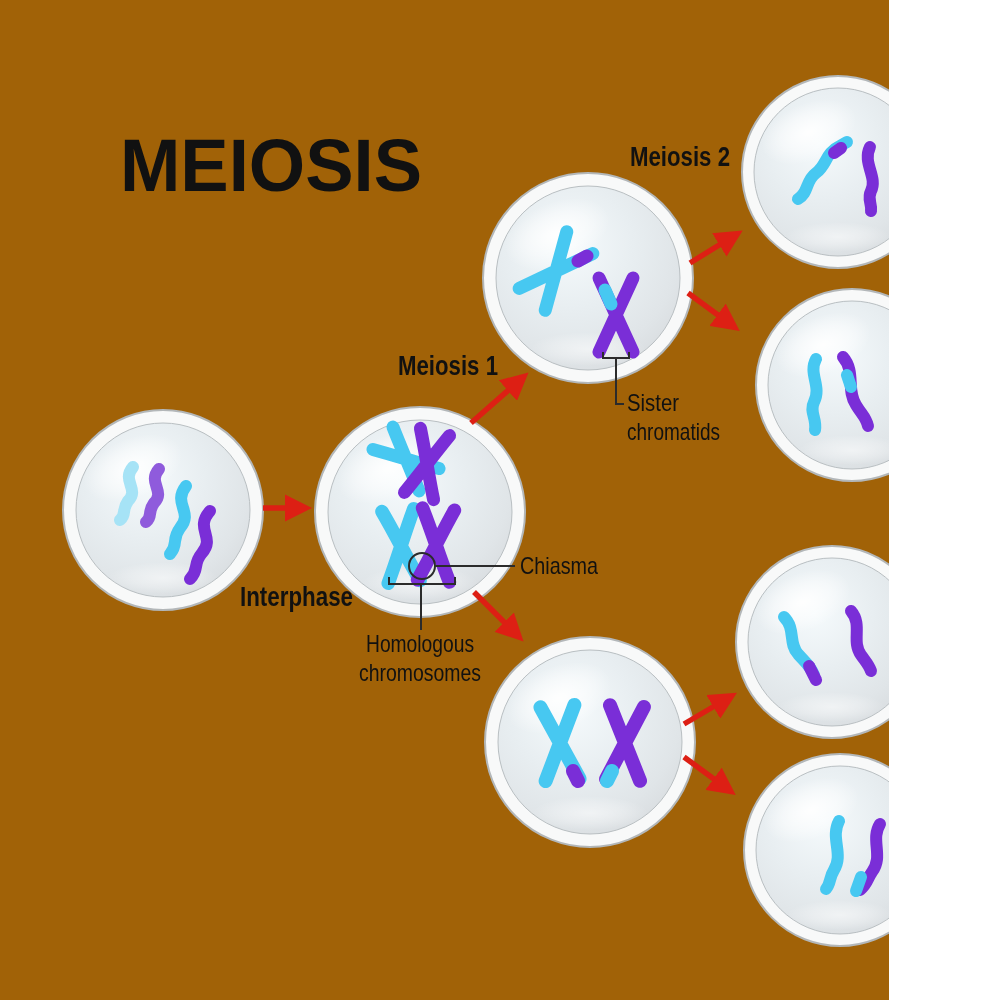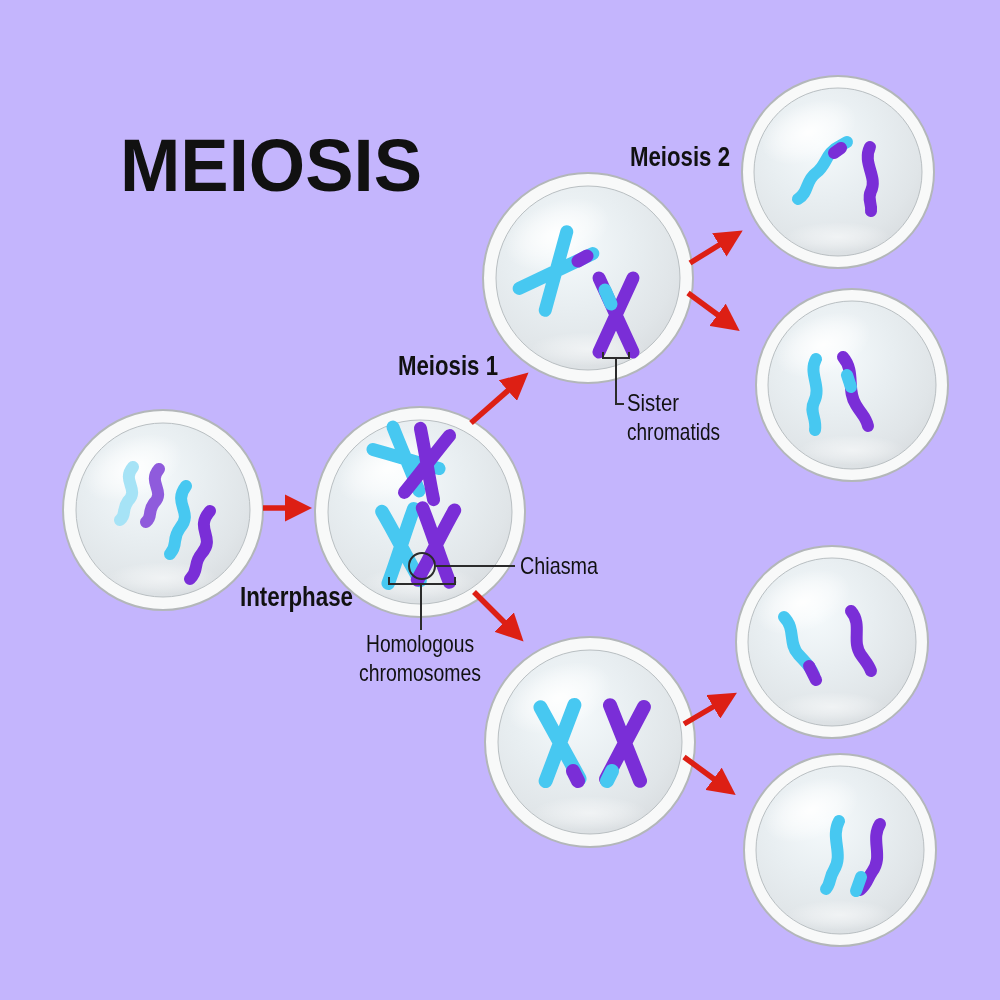--- a/index.html
+++ b/index.html
@@ -1,16 +1,16 @@
 <!DOCTYPE html>
 <html style="--chromosome-cyan: #47c8f1; --chromosome-cyan-light: #a6e3f6; --chromosome-purple: #7a2ed7; --chromosome-purple-medium: #8f5bdc; --arrow-red: #dd1f14; --annotation-line: #2b2b2b; --label-text: #111111; --cell-ring: #f8f9f9; --cell-ring-border: #b3b7b9;"><head>
 <meta charset="utf-8">
 <style>
   html,body{margin:0;padding:0;background:#ffffff;}
-  .canvas{position:relative;width:1000px;height:1000px;background:#c4b5fd;overflow:hidden;}
+  .canvas{position:relative;width:889px;height:1000px;background:#a16207;overflow:hidden;}
   svg{position:absolute;left:0;top:0;}
   text{font-family:"Liberation Sans", sans-serif;fill:var(--label-text,#111);}
   .title-text{font-size:74px;font-weight:bold;}
   .lbl-bold{font-size:27px;font-weight:bold;}
   .lbl{font-size:24px;font-weight:normal;}
   .ring{fill:var(--cell-ring,#f8f9f9);stroke:var(--cell-ring-border,#b3b7b9);stroke-width:2;}
   .inner{fill:url(#gInner);stroke:#b9bfc2;stroke-width:1;}
   .hi{fill:url(#gHi);}
   .glow{fill:url(#gHi);opacity:.55;}
   .chrom{fill:none;stroke-linecap:round;}

